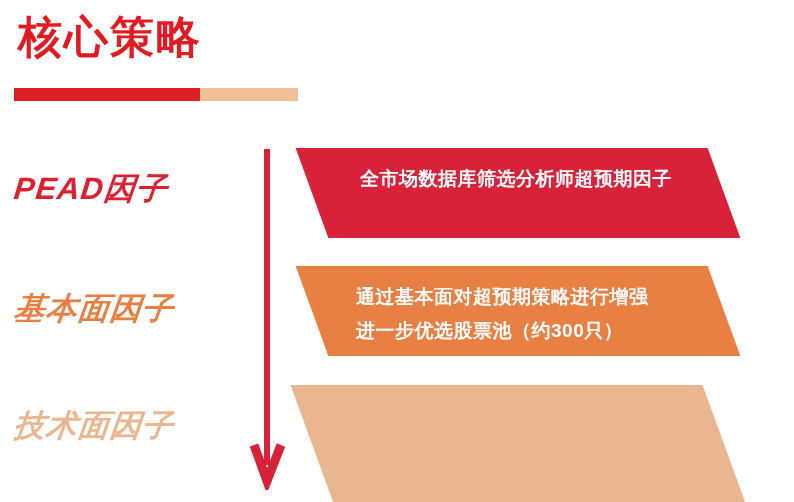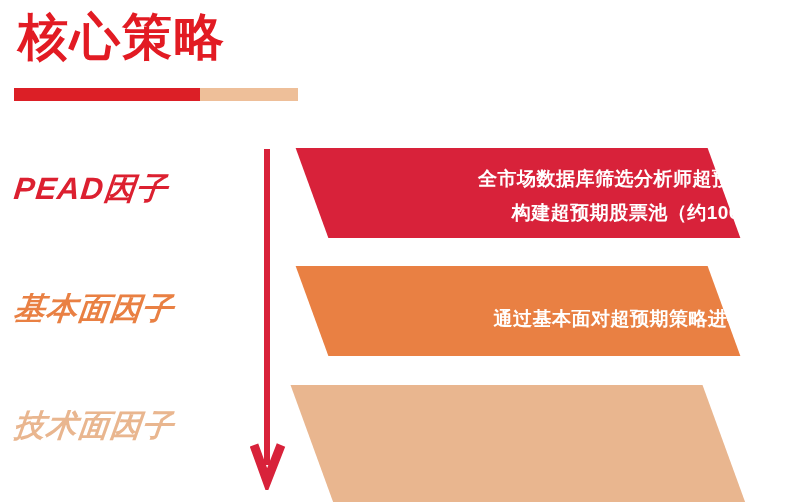--- a/index.html
+++ b/index.html
@@ -13,21 +13,21 @@
     position: relative;
     overflow: hidden;
     font-family: "Liberation Sans", "DejaVu Sans", sans-serif;
   }
 
   
   #header-title {
     position: absolute;
     left: 18px;
     top: 6px;
-    font-size: 50px;
+    font-size: 44px;
     font-weight: bold;
     color: #e21b23;
     letter-spacing: 2px;
     line-height: 62px;
     white-space: nowrap;
   }
   #header-rule {
     position: absolute;
     left: 14px;
     top: 88px;
@@ -91,24 +91,23 @@
   .band-text {
     position: absolute;
     left: 312px;
     width: 430px;
     color: #ffffff;
     font-size: 19px;
     font-weight: bold;
     letter-spacing: 0.5px;
     line-height: 34px;
     pointer-events: none;
-    text-align: right;
   }
   .band-text.txt-0 { top: 162px; left: 360px; }
-  .band-text.txt-1 { top: 280px; left: 356px; margin-top: 22px; }
+  .band-text.txt-1 { top: 280px; left: 356px; }
   .band-text.txt-2 { top: 398px; left: 352px; }
   .band-text .line { display: block; white-space: nowrap; }
 </style>
 </head>
 <body>
 
 <div id="header-title">核心策略</div>
 
 <div id="header-rule">
   <div id="header-rule-red"></div>
@@ -117,25 +116,25 @@
 
 <svg id="flow-arrow" viewBox="0 0 44 345" xmlns="http://www.w3.org/2000/svg">
   <line x1="17" y1="4" x2="17" y2="320" stroke="#d8223a" stroke-width="6"></line>
   <polyline points="4,300 17,336 31,300" fill="none" stroke="#d8223a" stroke-width="9" stroke-linecap="butt" stroke-linejoin="miter"></polyline>
 </svg>
 
 <div class="band band-0"></div>
 <div class="stage-label lbl-0">PEAD因子</div>
 <div class="band-text txt-0">
   <span class="line">全市场数据库筛选分析师超预期因子</span>
-  <span class="line">构建超预期股票池（约1000只）</span>
 </div>
 
 <div class="band band-1"></div>
 <div class="stage-label lbl-1">基本面因子</div>
 <div class="band-text txt-1">
   <span class="line">通过基本面对超预期策略进行增强</span>
+  <span class="line">进一步优选股票池（约300只）</span>
 </div>
 
 <div class="band band-2"></div>
 <div class="stage-label lbl-2">技术面因子</div>
 <div class="band-text txt-2">
 </div>
 
 </body></html>

